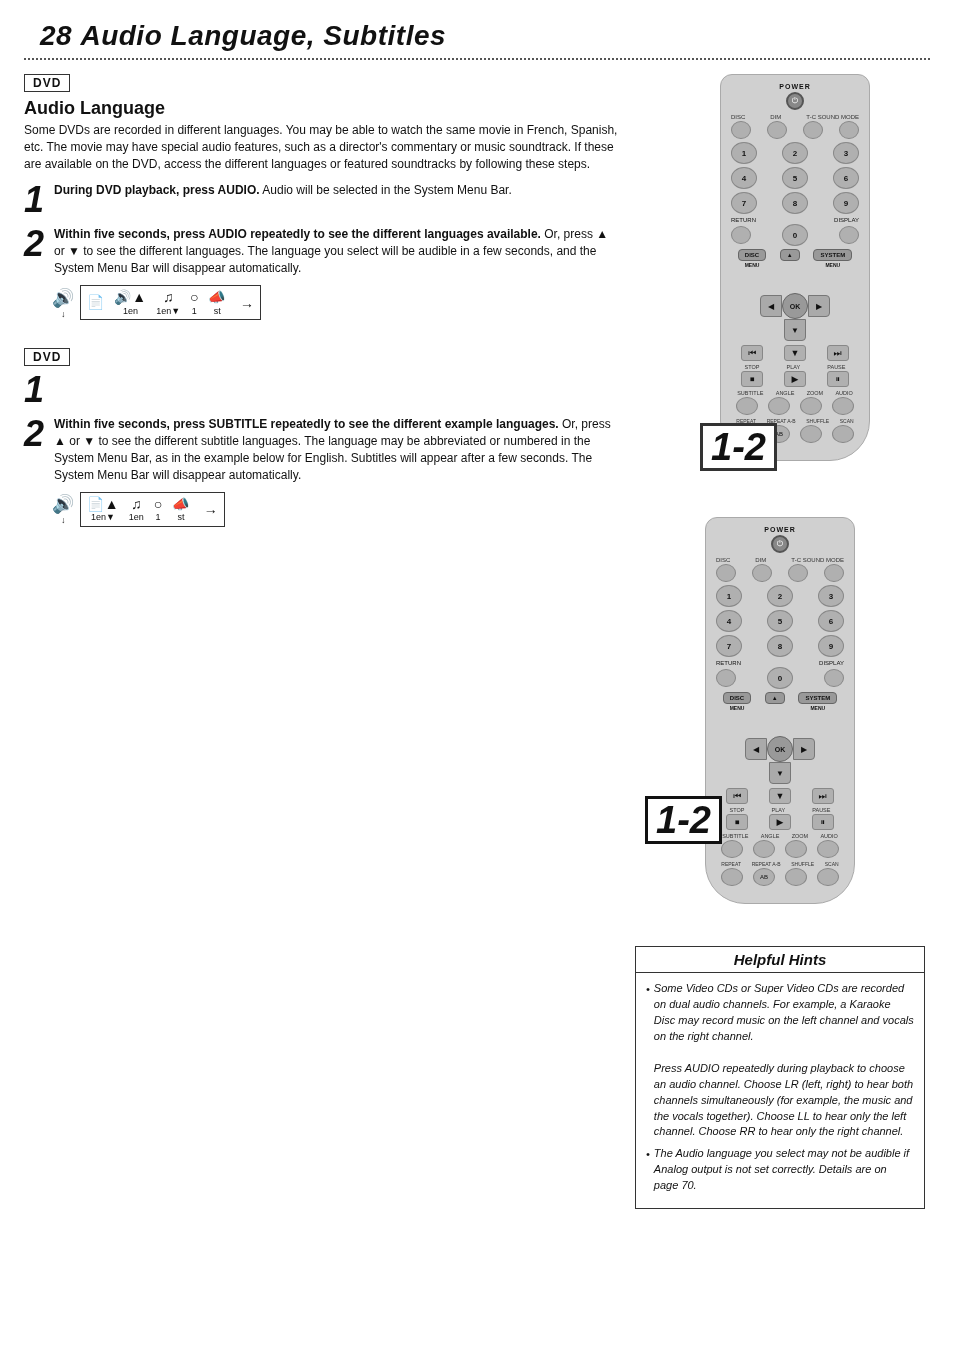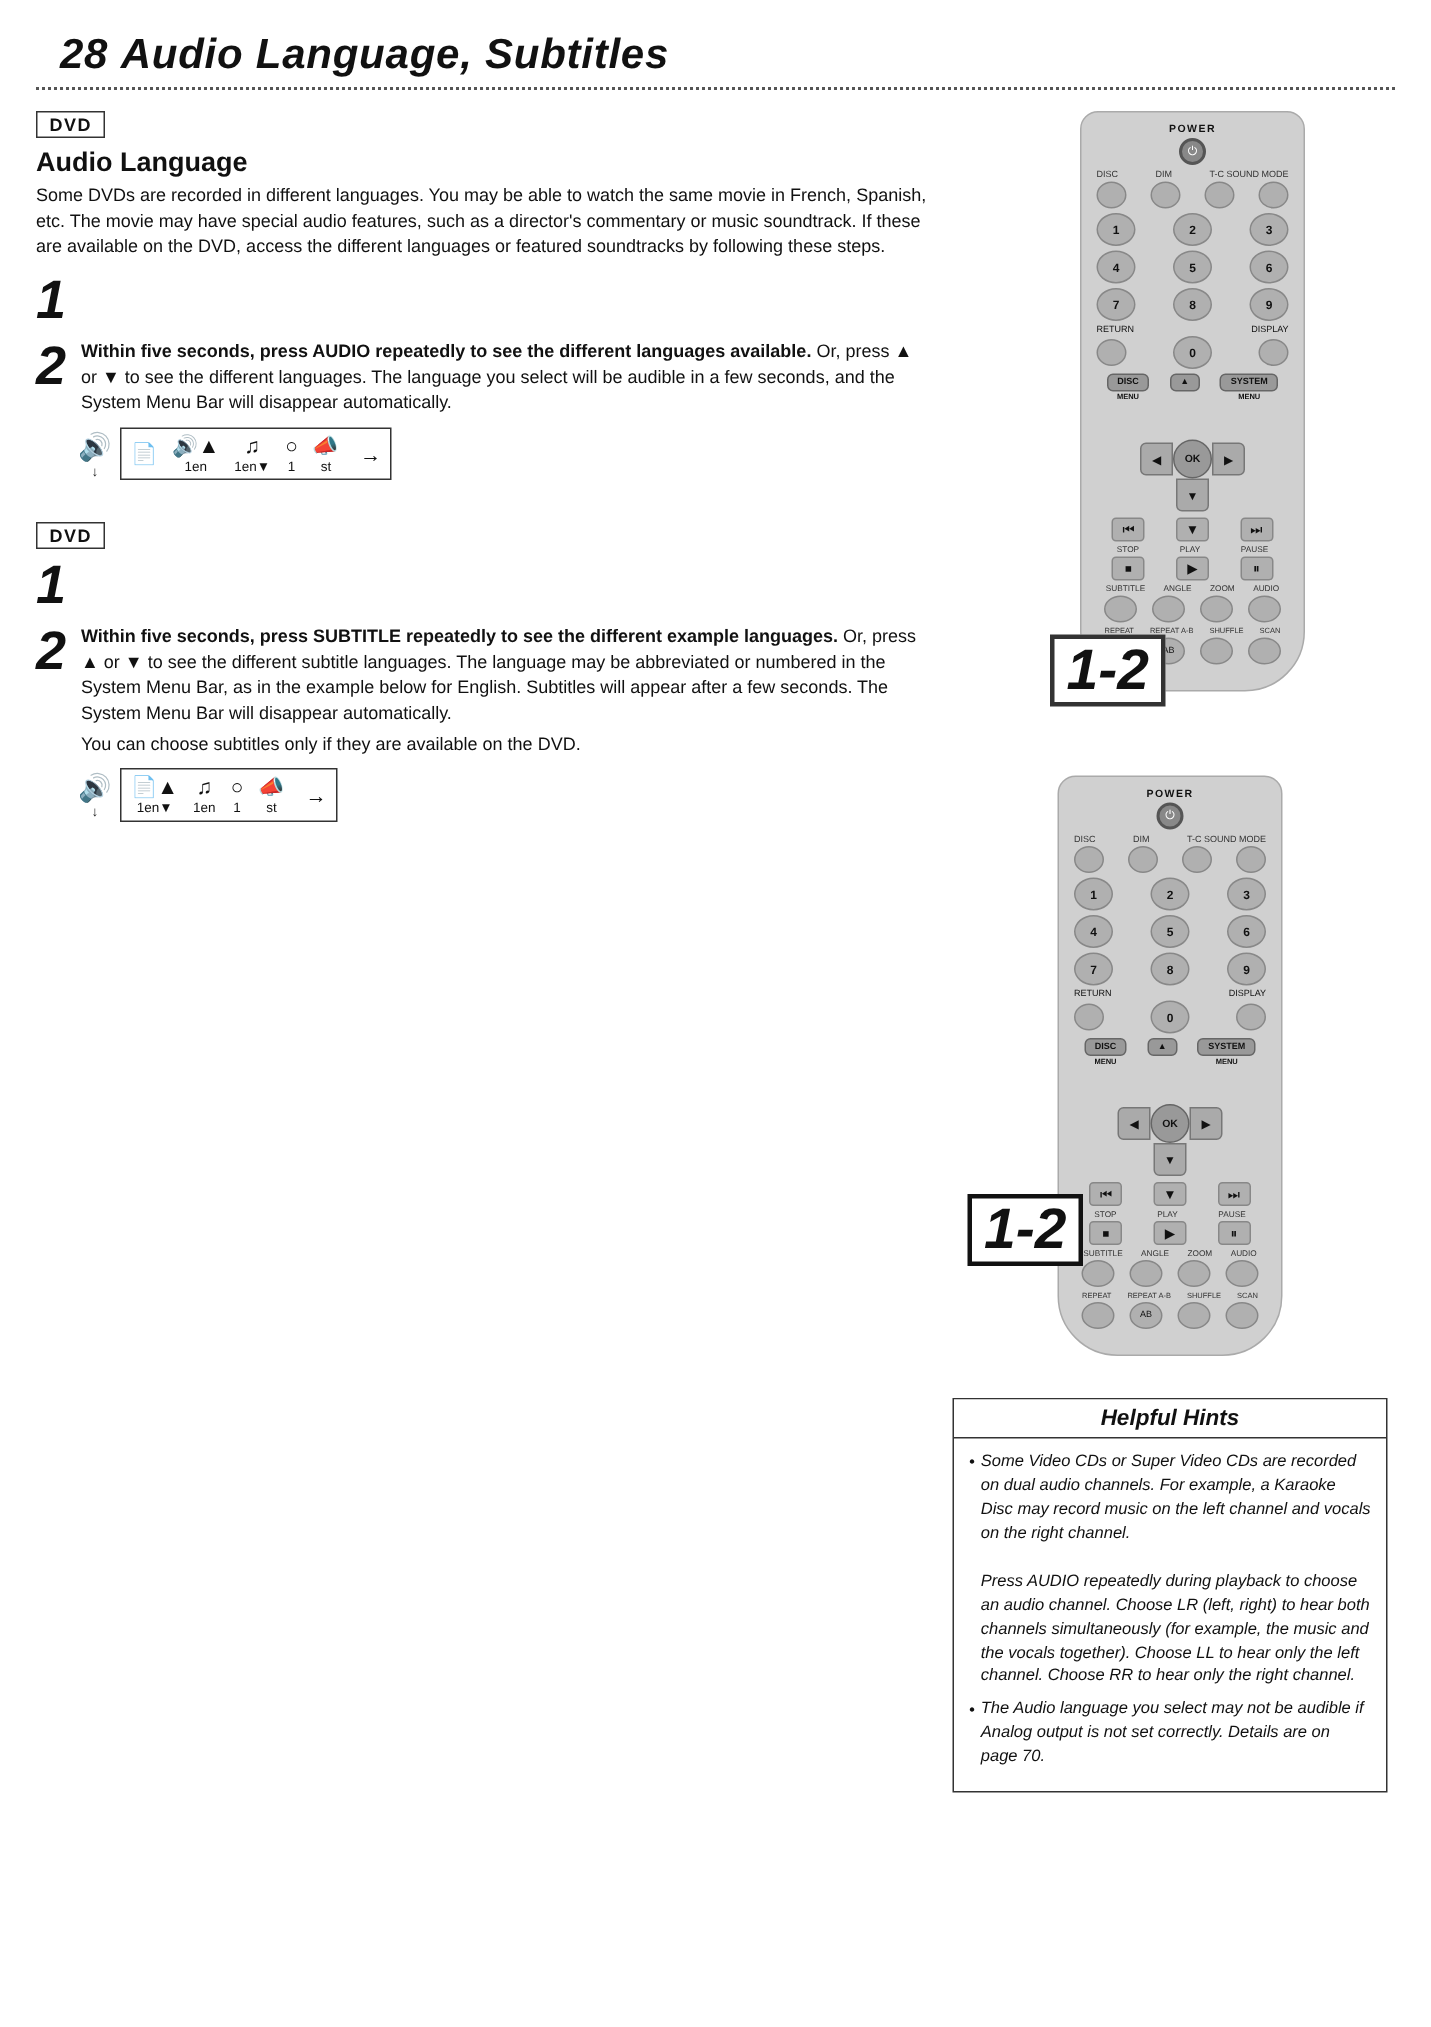--- a/index.html
+++ b/index.html
@@ -300,21 +300,21 @@
       font-style: italic;
       padding: 2px 8px;
       line-height: 1;
       z-index: 10;
     }
 
     
     .helpful-hints {
       border: 1.5px solid #333;
       width: 290px;
-      margin-top: 12px;
+      margin-top: 26px;
     }
 
     .helpful-hints-title {
       background: #fff;
       text-align: center;
       font-size: 15px;
       font-style: italic;
       font-weight: bold;
       padding: 4px;
       border-bottom: 1.5px solid #333;
@@ -362,20 +362,23 @@
   <div class="left-col">
 
     <div>
       <div class="dvd-badge">DVD</div>
       <div class="section-heading">Audio Language</div>
       <div class="section-desc">Some DVDs are recorded in different languages. You may be able to watch the same movie in French, Spanish, etc. The movie may have special audio features, such as a director's commentary or music soundtrack. If these are available on the DVD, access the different languages or featured soundtracks by following these steps.</div>
 
       
       <div class="step-block">
         <div class="step-num">1</div>
+        <div class="step-text">
+          <strong>During DVD playback, press AUDIO.</strong><span> Audio will be selected in the System Menu Bar.</span>
+        </div>
       </div>
 
       
       <div class="step-block">
         <div class="step-num">2</div>
         <div class="step-text">
           <strong>Within five seconds, press AUDIO repeatedly to see the different languages available.</strong><span> Or, press ▲ or ▼ to see the different languages. The language you select will be audible in a few seconds, and the System Menu Bar will disappear automatically.</span>
         </div>
       </div>
 
@@ -418,21 +421,20 @@
       
       <div class="step-block">
         <div class="step-num">1</div>
       </div>
 
       
       <div class="step-block">
         <div class="step-num">2</div>
         <div class="step-text">
           <strong>Within five seconds, press SUBTITLE repeatedly to see the different example languages.</strong><span> Or, press ▲ or ▼ to see the different subtitle languages. The language may be abbreviated or numbered in the System Menu Bar, as in the example below for English. Subtitles will appear after a few seconds. The System Menu Bar will disappear automatically.</span>
-          <div style="margin-top:4px;">You can choose subtitles only if they are available on the DVD.</div>
         </div>
       </div>
 
       
       <div class="menu-bar-container">
         <div class="globe-icon-wrap">
           <span style="font-size:18px;">🔊</span>
           <span style="font-size:9px;">↓</span>
         </div>
         <div class="menu-bar-icons">

